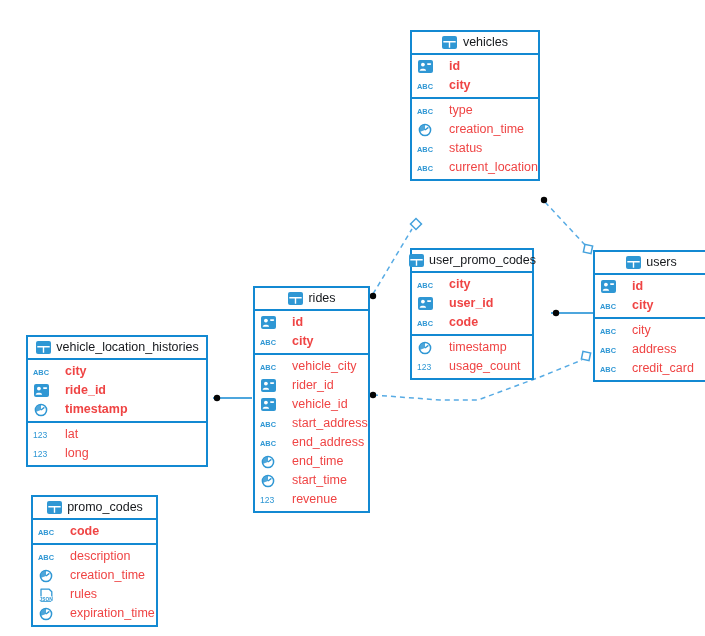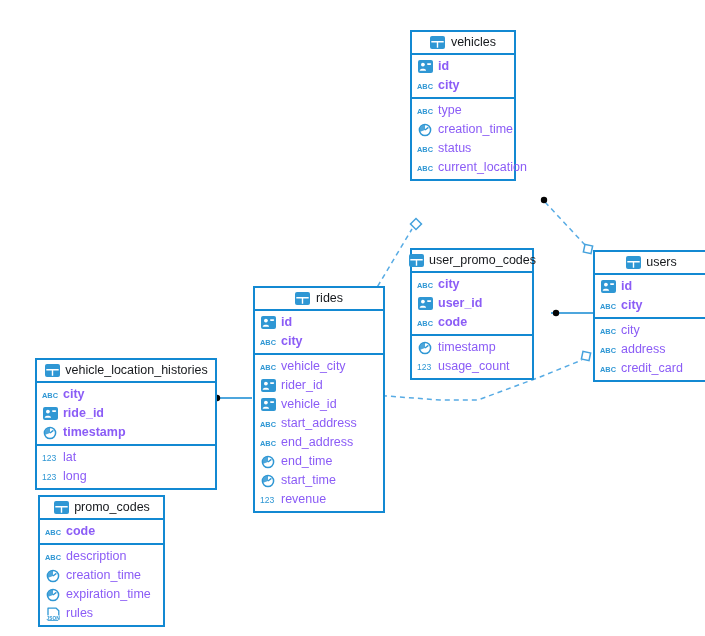--- a/index.html
+++ b/index.html
@@ -11,22 +11,22 @@
     border:2px solid #1389d2;
   }
   .tbl-header {
     display:flex; align-items:center; justify-content:center; gap:5px;
     height:21px; border-bottom:2px solid #1389d2;
     font-size:12.5px; color:#16191d; padding:0 3px; white-space:nowrap;
   }
   .tbl-section { padding:2px 0; }
   .tbl-section.cols { border-top:2px solid #1389d2; }
   .col-row {
-    display:flex; align-items:center; gap:5px; height:19px;
-    padding:0 5px; font-size:12.5px; color:#8b5cf6; white-space:nowrap;text-align:center;
+    display:flex; align-items:center; gap:16px; height:19px;
+    padding:0 5px; font-size:12.5px; color:#ef4444; white-space:nowrap;text-align:center;
   }
   .col-row.pk .col-label { font-weight:700; }
   .icon { flex:0 0 16px; width:16px; height:14px; display:flex; align-items:center; justify-content:center; }
   .col-label, .tbl-title { line-height:1; }
 </style>
 </head>
 <body>
 
 <div id="diagram">
     <svg id="connectors" width="705" height="636">
@@ -37,21 +37,21 @@
       <rect x="-3.9" y="-3.9" width="7.8" height="7.8" fill="#ffffff" stroke="#45a2dd" stroke-width="1.5" transform="translate(416,224) rotate(45)"></rect>
       <polyline points="545,202 585,245" fill="none" stroke="#57abe4" stroke-width="1.5" stroke-linejoin="round" stroke-dasharray="5 4"></polyline>
       <circle cx="544" cy="200" r="3.2" fill="#050505"></circle>
       <rect x="-3.9" y="-3.9" width="7.8" height="7.8" fill="#ffffff" stroke="#45a2dd" stroke-width="1.5" transform="translate(588,249) rotate(12)"></rect>
       <polyline points="551,313 594,313" fill="none" stroke="#1389d2" stroke-width="1.5" stroke-linejoin="round"></polyline>
       <circle cx="556" cy="313" r="3.2" fill="#050505"></circle>
       <polyline points="373,395 440,400 478,400 540,377 582,360" fill="none" stroke="#57abe4" stroke-width="1.5" stroke-linejoin="round" stroke-dasharray="5 4"></polyline>
       <circle cx="373" cy="395" r="3.2" fill="#050505"></circle>
       <rect x="-3.9" y="-3.9" width="7.8" height="7.8" fill="#ffffff" stroke="#45a2dd" stroke-width="1.5" transform="translate(586,356) rotate(12)"></rect>
     </svg>
-    <div class="table" style="left: 410px; top: 30px; width: 106px;">
+    <div class="table" style="left: 410px; top: 30px; width: 130px;">
       <div class="tbl-header">
         <span class="icon">
           <svg width="15" height="13" viewBox="0 0 15 13">
             <rect x="0" y="0" width="15" height="13" rx="2" fill="#2f97d4"></rect>
             <path d="M1.3 5.7 H13.7 M7.5 5.7 V11.8" stroke="#fff" stroke-width="1.4" fill="none"></path>
           </svg>
         </span>
         <span class="tbl-title">vehicles</span>
       </div>
       <div class="tbl-section pk">
@@ -223,21 +223,21 @@
         <div class="col-row">
           <span class="icon">
             <svg width="16" height="10" viewBox="0 0 16 10">
               <text x="0" y="8" font-family="Liberation Sans,sans-serif" font-size="7.4" font-weight="bold" fill="#2f97d4">ABC</text>
             </svg>
           </span>
           <span class="col-label">credit_card</span>
         </div>
       </div>
     </div>
-    <div class="table" style="left: 253px; top: 286px; width: 132px;">
+    <div class="table" style="left: 253px; top: 286px; width: 117px;">
       <div class="tbl-header">
         <span class="icon">
           <svg width="15" height="13" viewBox="0 0 15 13">
             <rect x="0" y="0" width="15" height="13" rx="2" fill="#2f97d4"></rect>
             <path d="M1.3 5.7 H13.7 M7.5 5.7 V11.8" stroke="#fff" stroke-width="1.4" fill="none"></path>
           </svg>
         </span>
         <span class="tbl-title">rides</span>
       </div>
       <div class="tbl-section pk">
@@ -331,21 +331,21 @@
         <div class="col-row">
           <span class="icon">
             <svg width="16" height="11" viewBox="0 0 16 11">
               <text x="0" y="9" font-family="Liberation Sans,sans-serif" font-size="8.6" fill="#2f97d4">123</text>
             </svg>
           </span>
           <span class="col-label">revenue</span>
         </div>
       </div>
     </div>
-    <div class="table" style="left: 35px; top: 335px; width: 182px; margin-top: 23px;">
+    <div class="table" style="left: 26px; top: 335px; width: 182px;">
       <div class="tbl-header">
         <span class="icon">
           <svg width="15" height="13" viewBox="0 0 15 13">
             <rect x="0" y="0" width="15" height="13" rx="2" fill="#2f97d4"></rect>
             <path d="M1.3 5.7 H13.7 M7.5 5.7 V11.8" stroke="#fff" stroke-width="1.4" fill="none"></path>
           </svg>
         </span>
         <span class="tbl-title">vehicle_location_histories</span>
       </div>
       <div class="tbl-section pk">
@@ -391,21 +391,21 @@
         <div class="col-row">
           <span class="icon">
             <svg width="16" height="11" viewBox="0 0 16 11">
               <text x="0" y="9" font-family="Liberation Sans,sans-serif" font-size="8.6" fill="#2f97d4">123</text>
             </svg>
           </span>
           <span class="col-label">long</span>
         </div>
       </div>
     </div>
-    <div class="table" style="left: 31px; top: 495px; width: 127px; margin-left: 7px;">
+    <div class="table" style="left: 31px; top: 495px; width: 127px;">
       <div class="tbl-header">
         <span class="icon">
           <svg width="15" height="13" viewBox="0 0 15 13">
             <rect x="0" y="0" width="15" height="13" rx="2" fill="#2f97d4"></rect>
             <path d="M1.3 5.7 H13.7 M7.5 5.7 V11.8" stroke="#fff" stroke-width="1.4" fill="none"></path>
           </svg>
         </span>
         <span class="tbl-title">promo_codes</span>
       </div>
       <div class="tbl-section pk">
@@ -429,37 +429,37 @@
         </div>
         <div class="col-row">
           <span class="icon">
             <svg width="14" height="14" viewBox="0 0 14 14">
               <circle cx="7" cy="7" r="5.6" fill="none" stroke="#2f97d4" stroke-width="1.5"></circle>
               <path d="M7 7 L7 1.8 A5.2 5.2 0 0 0 2.2 8.8 Z" fill="#2f97d4" opacity="0.85"></path>
               <path d="M7 7 L10.4 4.4" stroke="#2f97d4" stroke-width="1.4"></path>
             </svg>
           </span>
           <span class="col-label">creation_time</span>
-        </div>
-        <div class="col-row">
-          <span class="icon">
-            <svg width="14" height="14" viewBox="0 0 14 14">
-              <circle cx="7" cy="7" r="5.6" fill="none" stroke="#2f97d4" stroke-width="1.5"></circle>
-              <path d="M7 7 L7 1.8 A5.2 5.2 0 0 0 2.2 8.8 Z" fill="#2f97d4" opacity="0.85"></path>
-              <path d="M7 7 L10.4 4.4" stroke="#2f97d4" stroke-width="1.4"></path>
-            </svg>
-          </span>
-          <span class="col-label">expiration_time</span>
         </div>
         <div class="col-row">
           <span class="icon">
             <svg width="15" height="14" viewBox="0 0 15 14">
               <path d="M2 1.2 h8.2 l2.6 2.6 v8 h-10.8 z" fill="none" stroke="#2f97d4" stroke-width="1.3" stroke-linejoin="round"></path>
               <rect x="0.6" y="8.4" width="12.6" height="5.2" fill="#fff"></rect>
               <text x="0.6" y="13" font-family="Liberation Sans,sans-serif" font-size="4.8" font-weight="bold" fill="#2f97d4">JSON</text>
               <path d="M1.6 13.6 h10.6" stroke="#2f97d4" stroke-width="0.9"></path>
             </svg>
           </span>
           <span class="col-label">rules</span>
         </div>
+        <div class="col-row">
+          <span class="icon">
+            <svg width="14" height="14" viewBox="0 0 14 14">
+              <circle cx="7" cy="7" r="5.6" fill="none" stroke="#2f97d4" stroke-width="1.5"></circle>
+              <path d="M7 7 L7 1.8 A5.2 5.2 0 0 0 2.2 8.8 Z" fill="#2f97d4" opacity="0.85"></path>
+              <path d="M7 7 L10.4 4.4" stroke="#2f97d4" stroke-width="1.4"></path>
+            </svg>
+          </span>
+          <span class="col-label">expiration_time</span>
+        </div>
       </div>
     </div>
   </div>
 
 </body></html>

